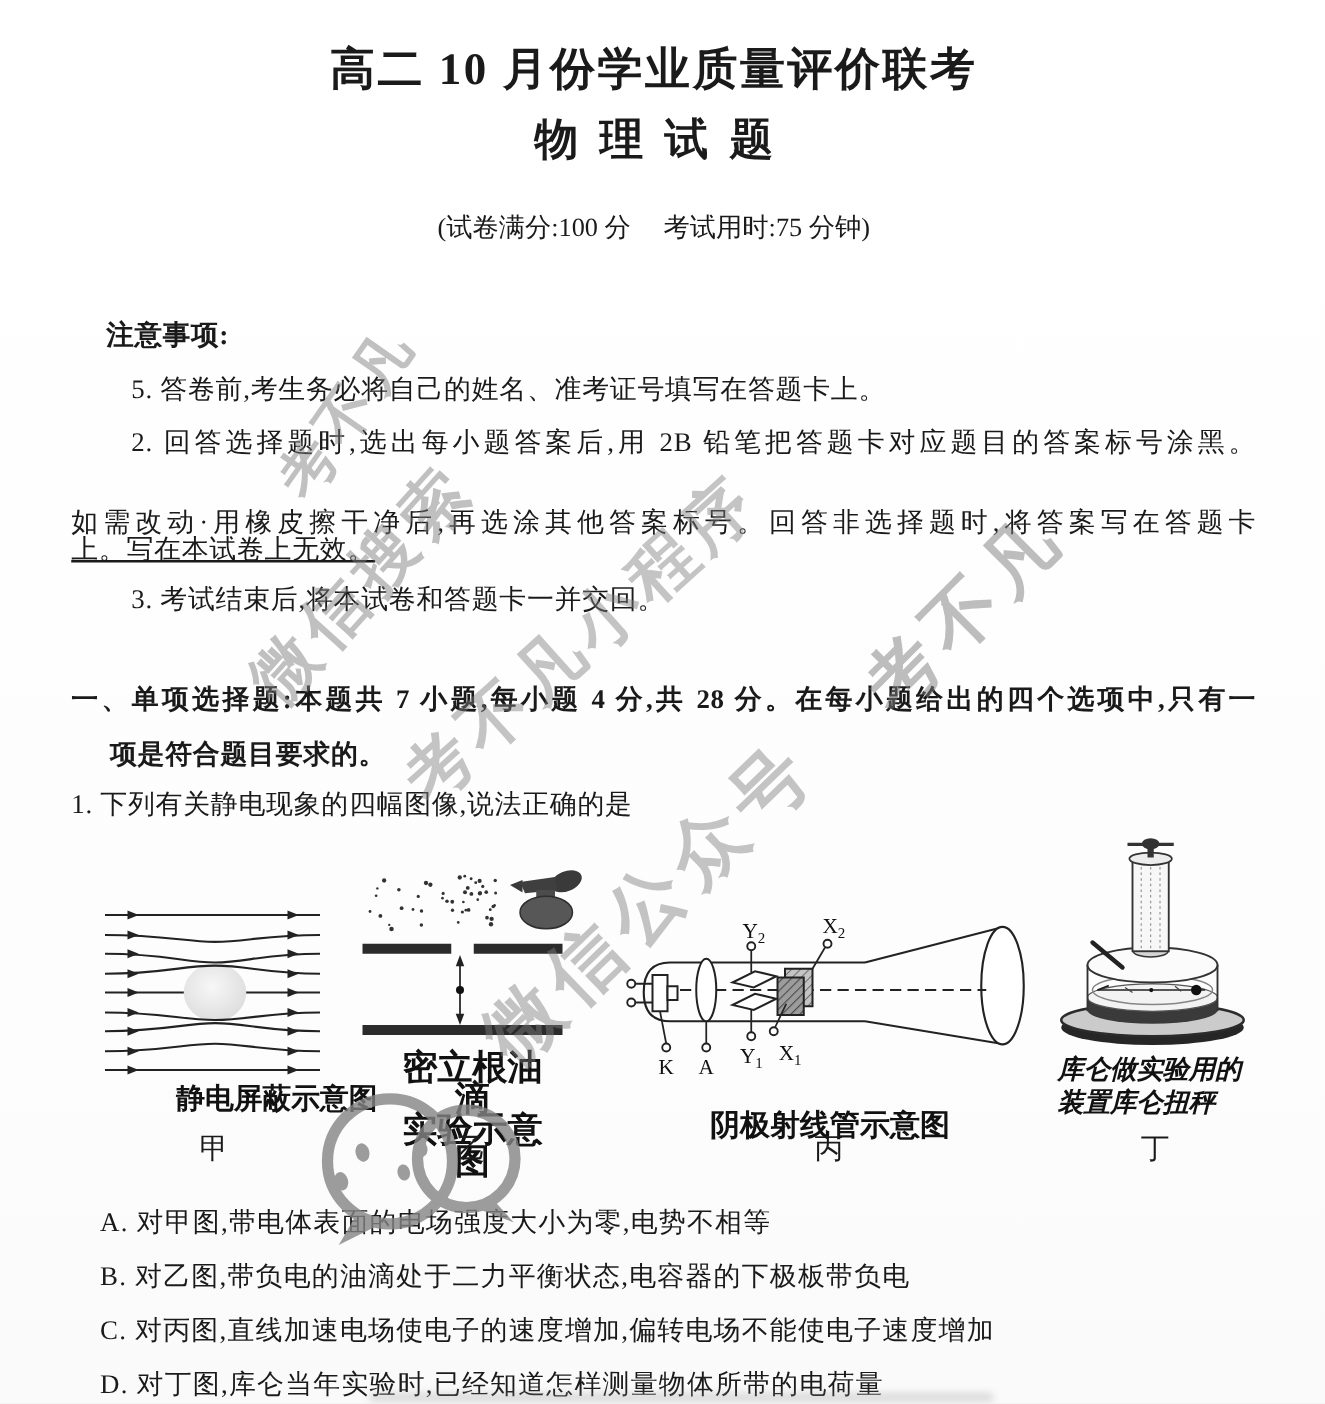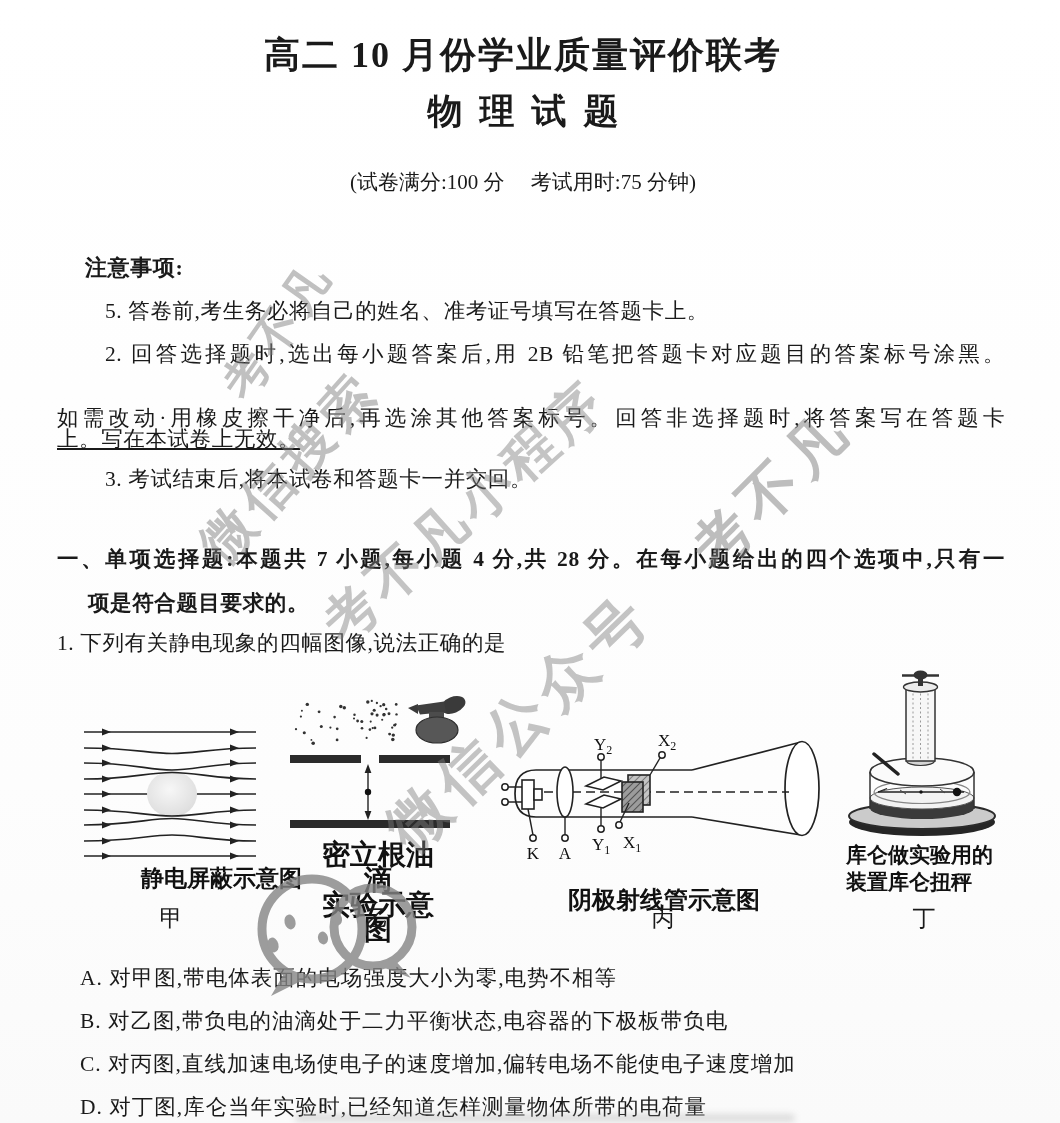--- a/index.html
+++ b/index.html
@@ -258,21 +258,21 @@
       <line x1="57" y1="13.5" x2="94" y2="13.5" stroke="#333" stroke-width="2.5"></line>
     </g>
   </svg>
 
   <div class="abs cap" style="left:86px;top:863px;width:175px;text-align:center;font-size:23px;margin-left:48px;">静电屏蔽示意图</div>
   <div class="abs cap" style="left:317px;top:842px;width:122px;text-align:center;font-size:28px;line-height:25px;">
     <div>密立根油滴</div>
     <div>实验示意图</div>
   </div>
   <div class="abs cap" style="left:558px;top:884px;width:212px;text-align:center;font-size:24px;">阴极射线管示意图</div>
-  <div class="abs cap" style="left:846px;top:842px;width:165px;font-size:21px;line-height:27px;">
+  <div class="abs cap" style="left:846px;top:842px;width:165px;font-size:21px;line-height:27px;font-style:italic;">
     <div>库仑做实验用的</div>
     <div>装置库仑扭秤</div>
   </div>
 
   <div class="abs figlabel" style="left:149px;top:903px;">甲</div>
   <div class="abs figlabel" style="left:355px;top:903px;">乙</div>
   <div class="abs figlabel" style="left:641px;top:903px;">丙</div>
   <div class="abs figlabel" style="left:902px;top:903px;">丁</div>
 
   <div class="abs body-line" style="left:80px;top:963px;letter-spacing:1px;">A. 对甲图,带电体表面的电场强度大小为零,电势不相等</div>

